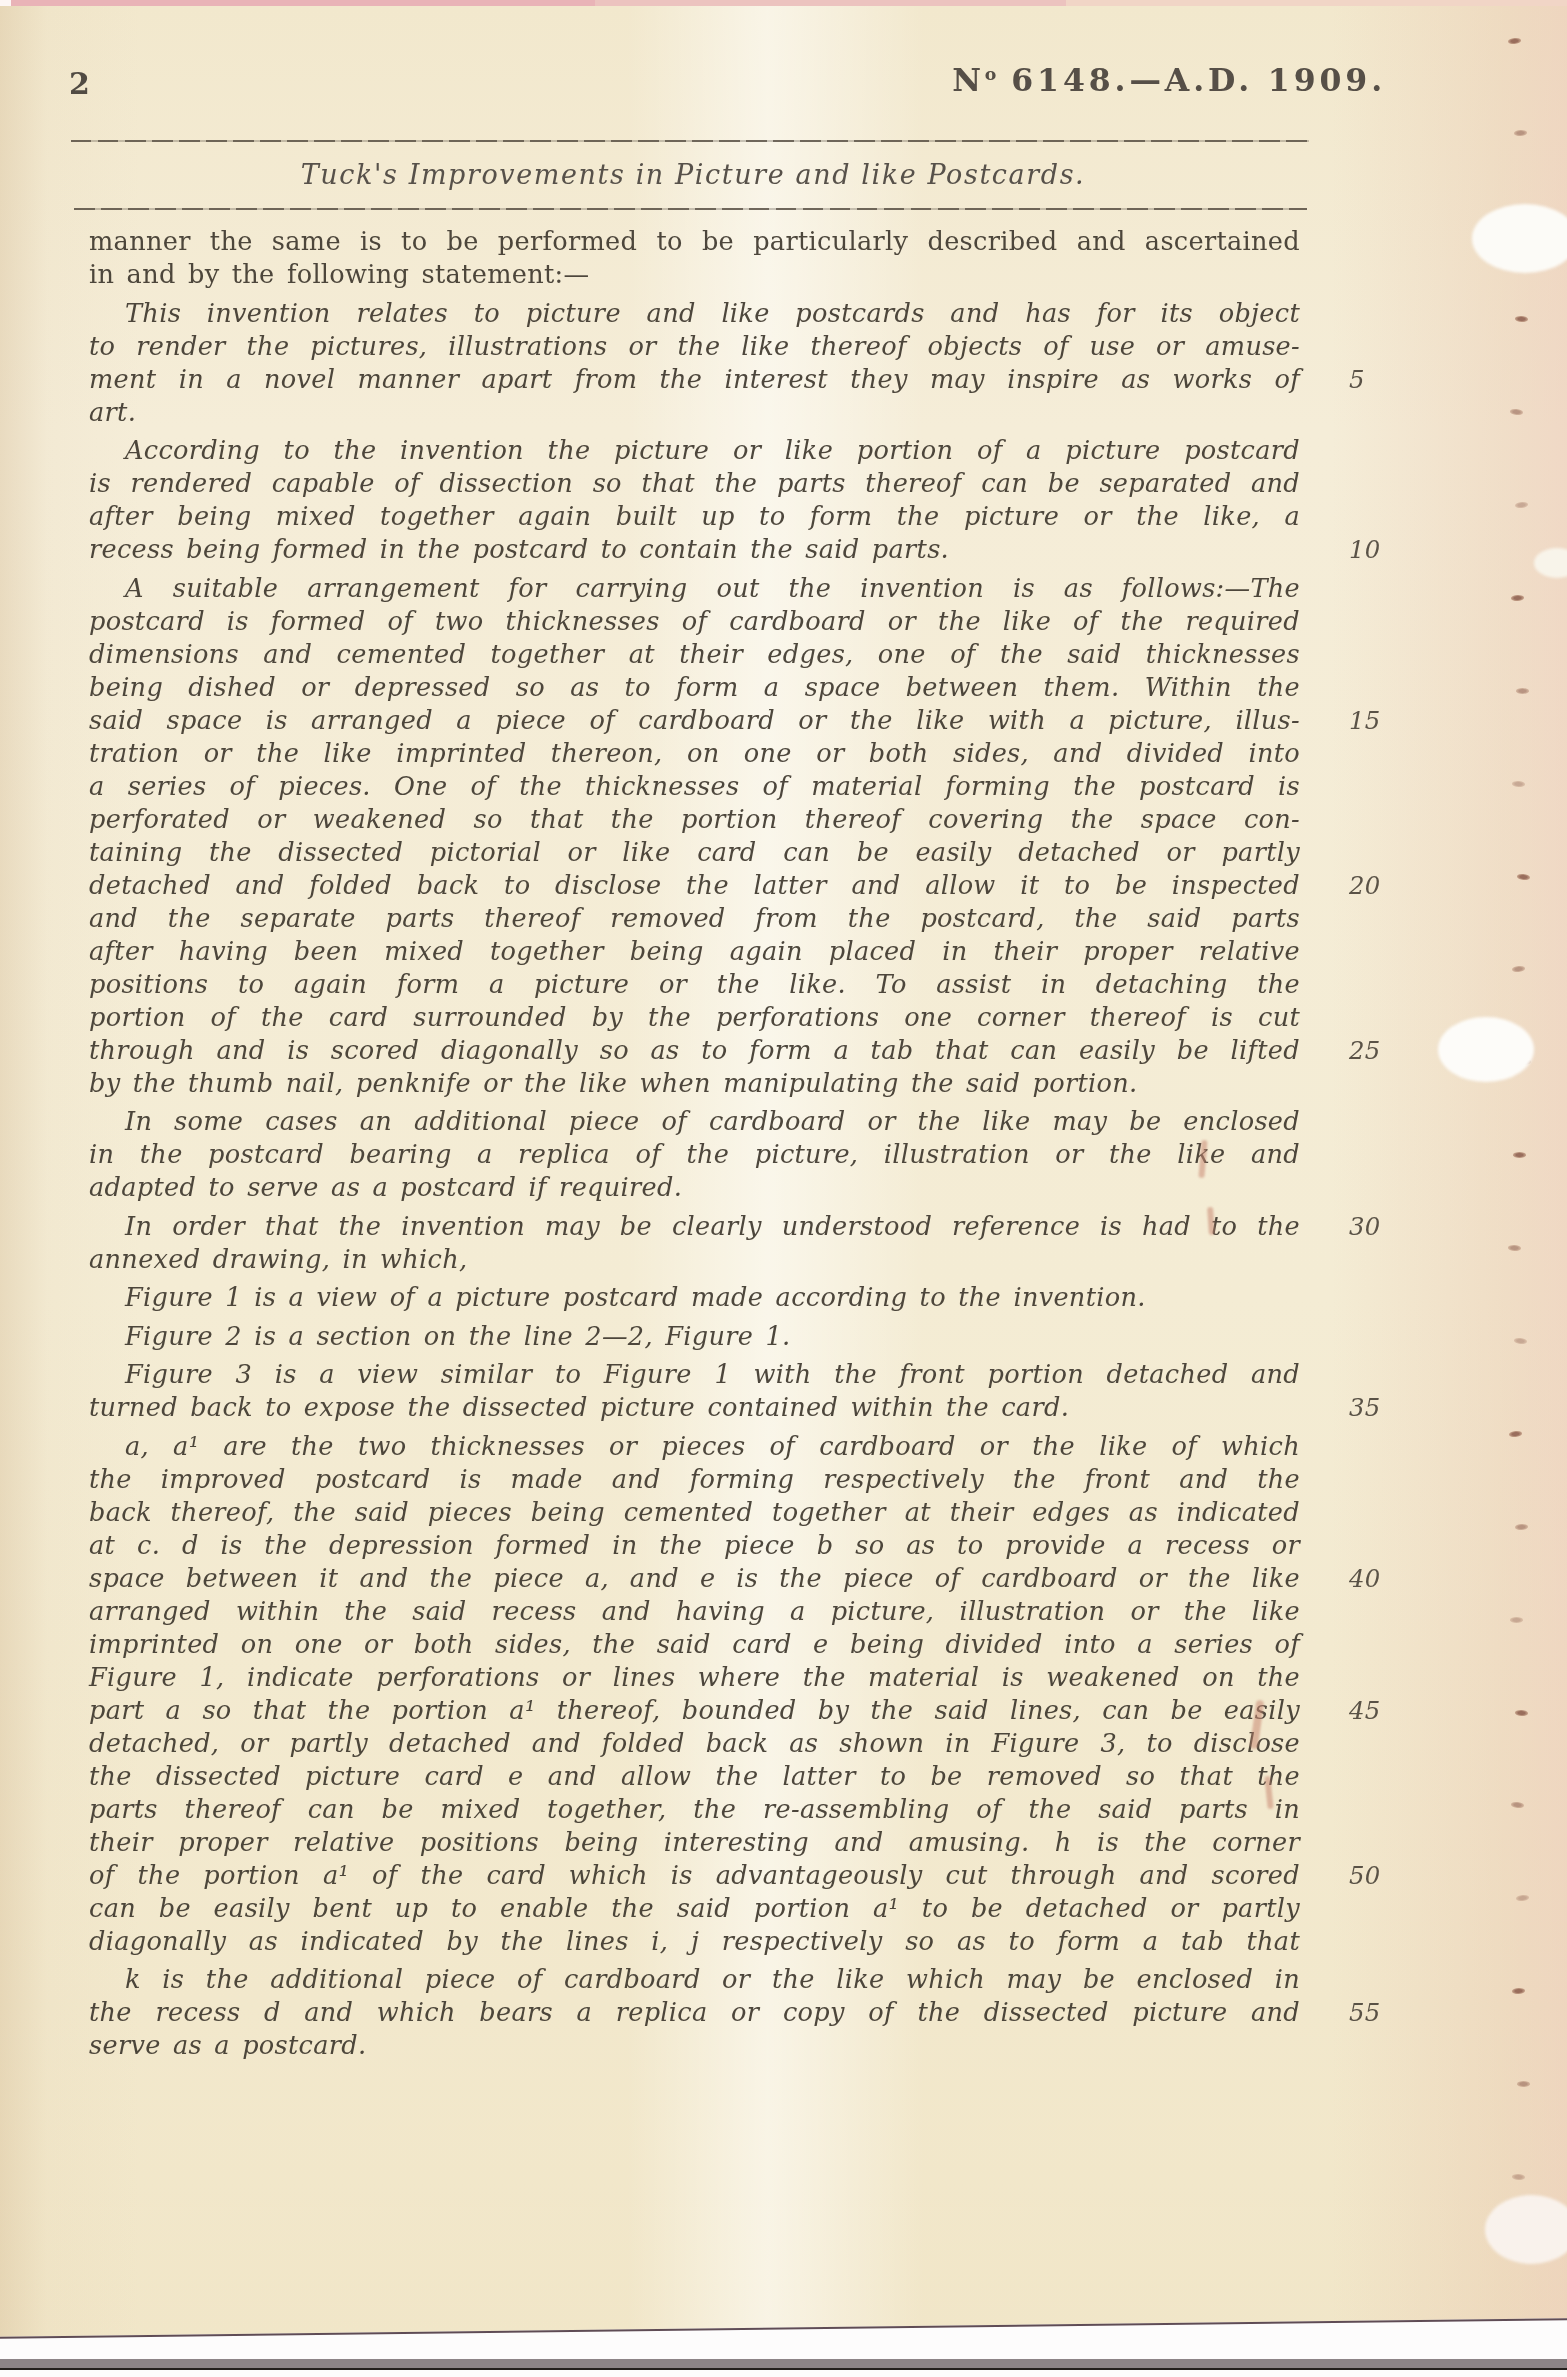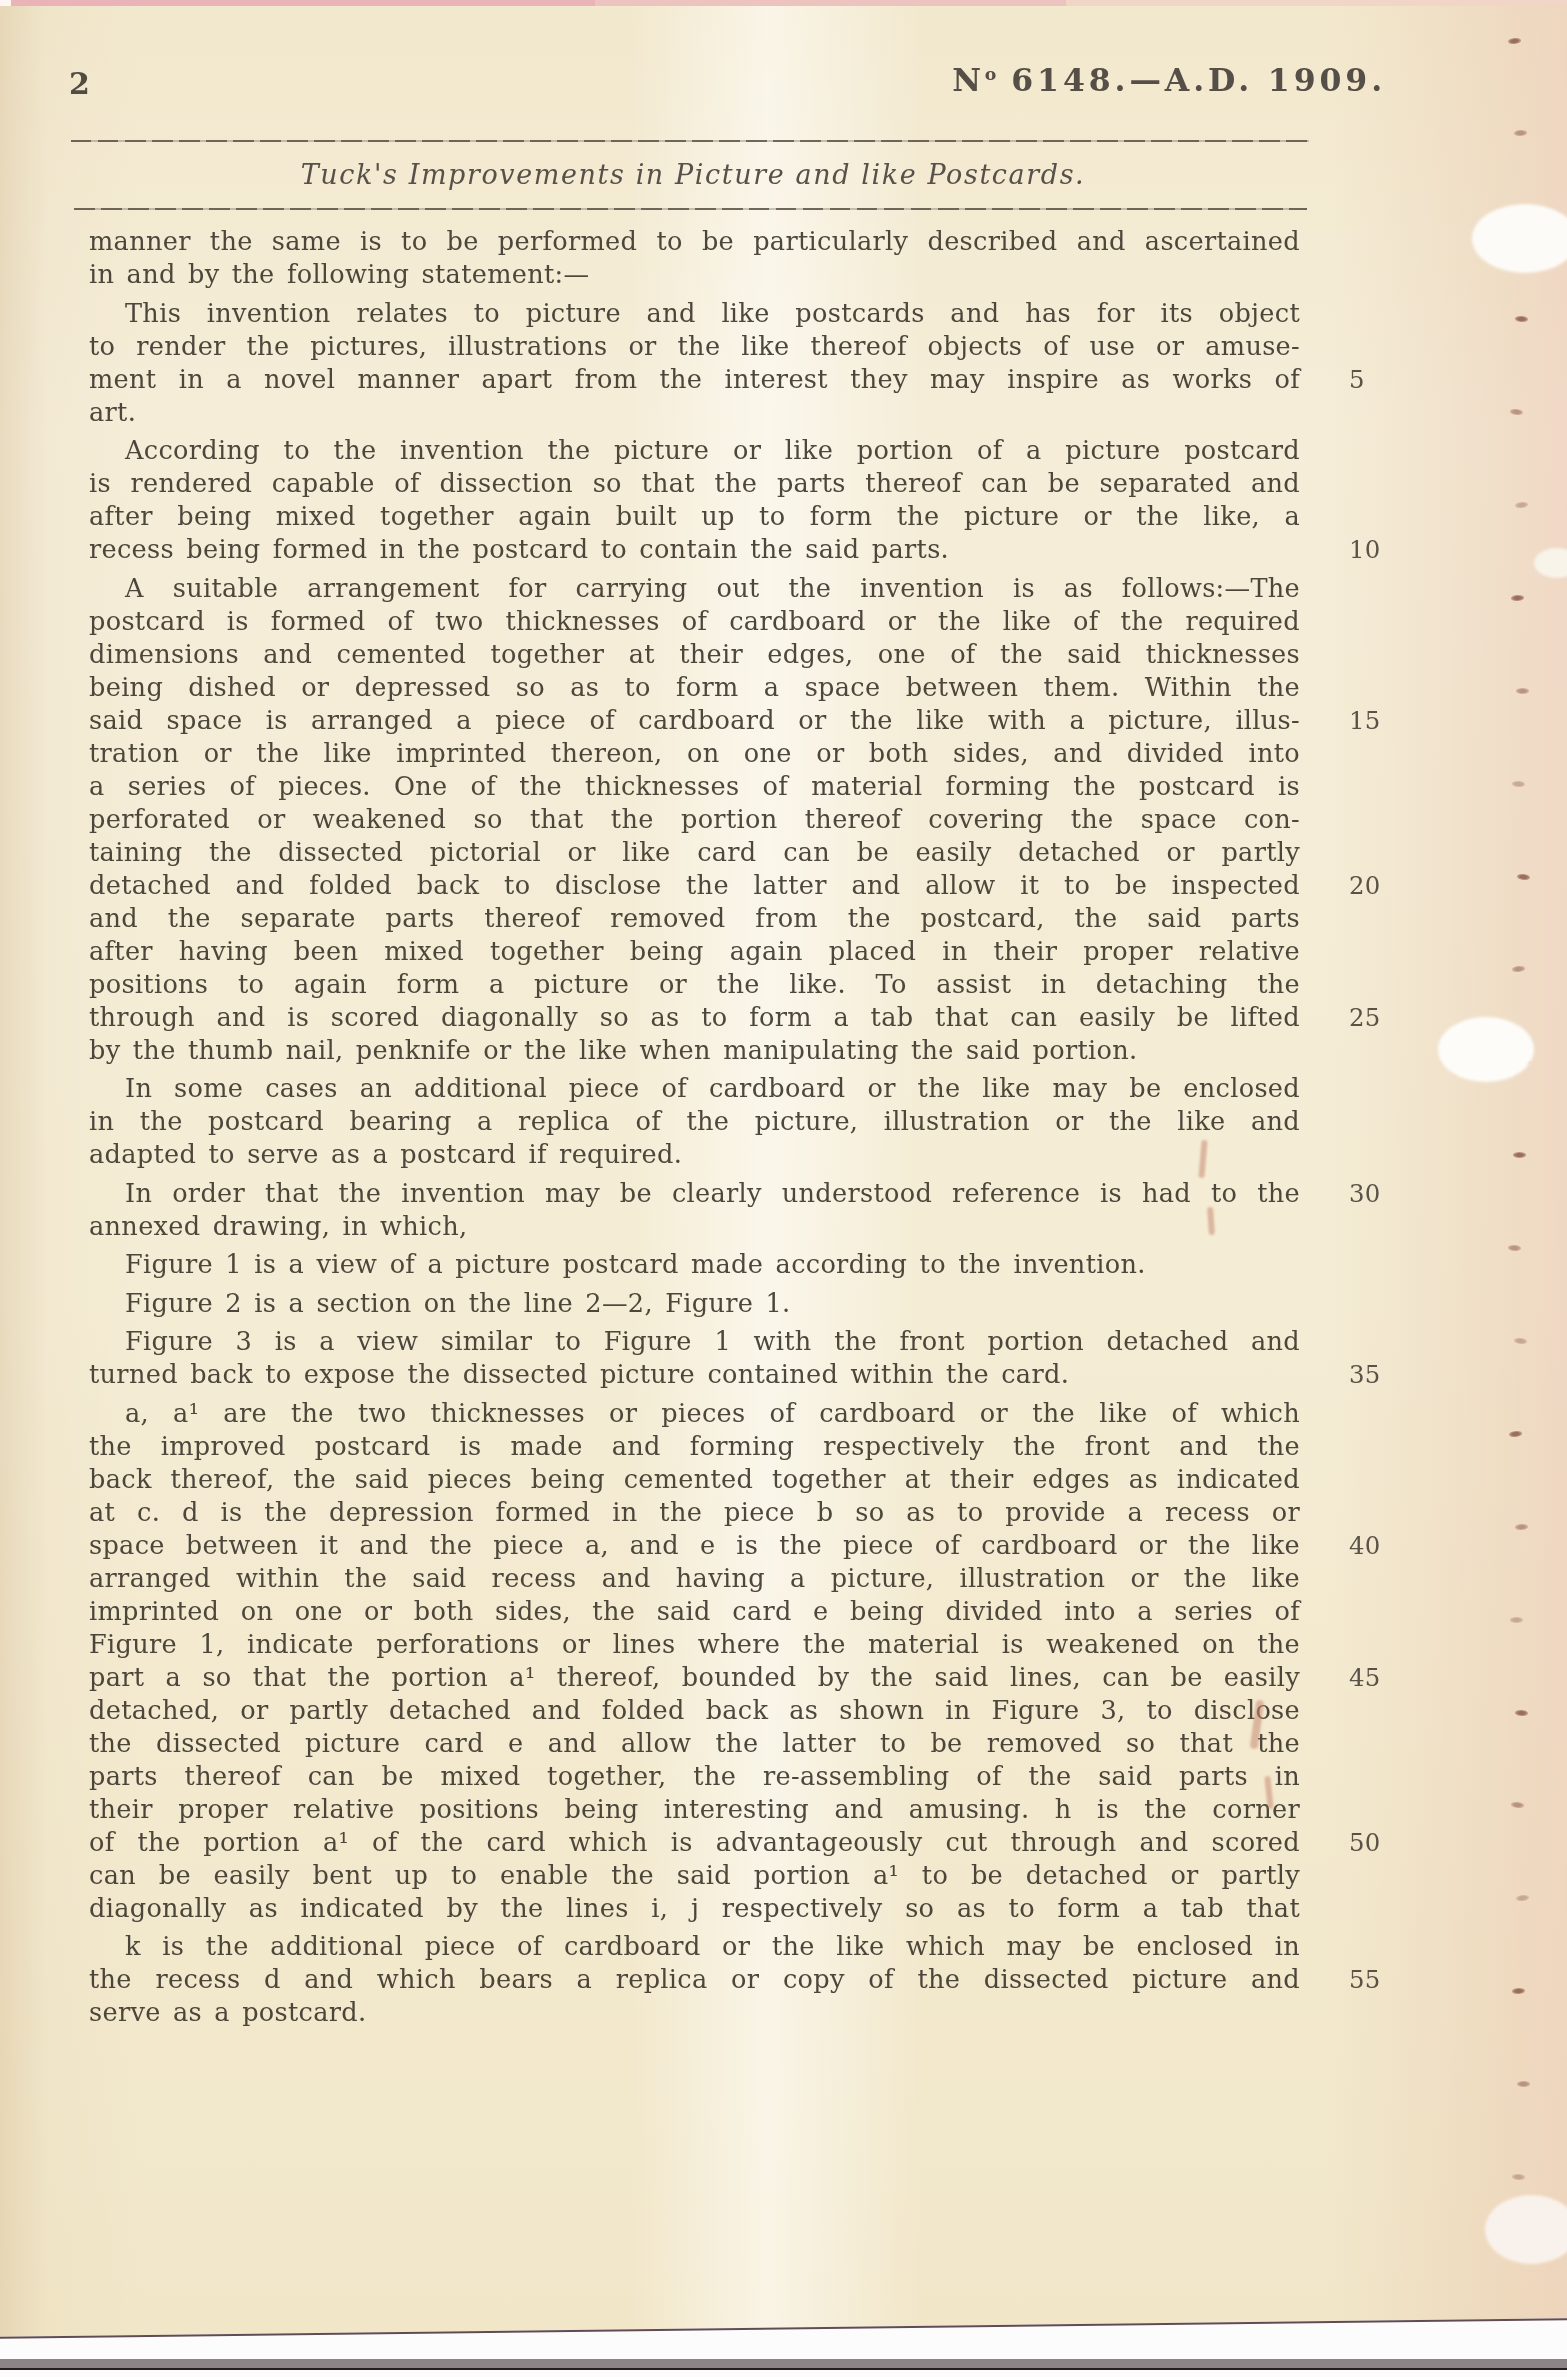--- a/index.html
+++ b/index.html
@@ -34,21 +34,21 @@
     background:repeating-linear-gradient(90deg,rgba(72,63,52,.78) 0 20.5px,rgba(72,63,52,.28) 20.5px 27px);}
   .rule1{top:134px;left:71px;width:1238px;}
   .doc-title{position:absolute;top:153px;left:0;width:1386px;text-align:center;
     font-style:italic;font-size:27px;letter-spacing:1.6px;color:#57514a;}
   .rule2{top:202px;left:74px;width:1233px;}
 
   
   .body-text{position:absolute;top:219px;left:69px;width:1231px;
     font-size:25.6px;letter-spacing:0.3px;word-spacing:3.9px;}
   .para{margin:0;}
-  .para + .para{margin-top:5.5px;}
+  .para + .para{margin-top:5.5px;font-style:italic;}
   .line{position:relative;height:33px;line-height:33px;white-space:nowrap;margin-left:20px;}
   .ltext{display:block;width:100%;white-space:normal;height:33px;overflow:visible;}
   .ltext.just{text-align:justify;text-align-last:justify;}
   .ltext.ind{text-indent:36px;}
   .lnum{position:absolute;left:1260px;top:0;width:79px;font-size:24.4px;
     color:rgba(62,55,46,.85);white-space:nowrap;}
 
   
   .hole{position:absolute;width:13.4px;height:5.5px;border-radius:50%;
     background:radial-gradient(ellipse at center,#8a5a4a 0 35%,#c09a82 70%,rgba(192,154,130,0) 100%);}
@@ -142,20 +142,23 @@
             <span class="lnum">20</span>
           </div>
           <div class="line">
             <span class="ltext just">and the separate parts thereof removed from the postcard, the said parts</span>
           </div>
           <div class="line">
             <span class="ltext just">after having been mixed together being again placed in their proper relative</span>
           </div>
           <div class="line">
             <span class="ltext just">positions to again form a picture or the like.  To assist in detaching the</span>
+          </div>
+          <div class="line">
+            <span class="ltext just">portion of the card surrounded by the perforations one corner thereof is cut</span>
           </div>
           <div class="line">
             <span class="ltext just">through and is scored diagonally so as to form a tab that can easily be lifted</span>
             <span class="lnum">25</span>
           </div>
           <div class="line">
             <span class="ltext">by the thumb nail, penknife or the like when manipulating the said portion.</span>
           </div>
         </div>
         <div class="para">

